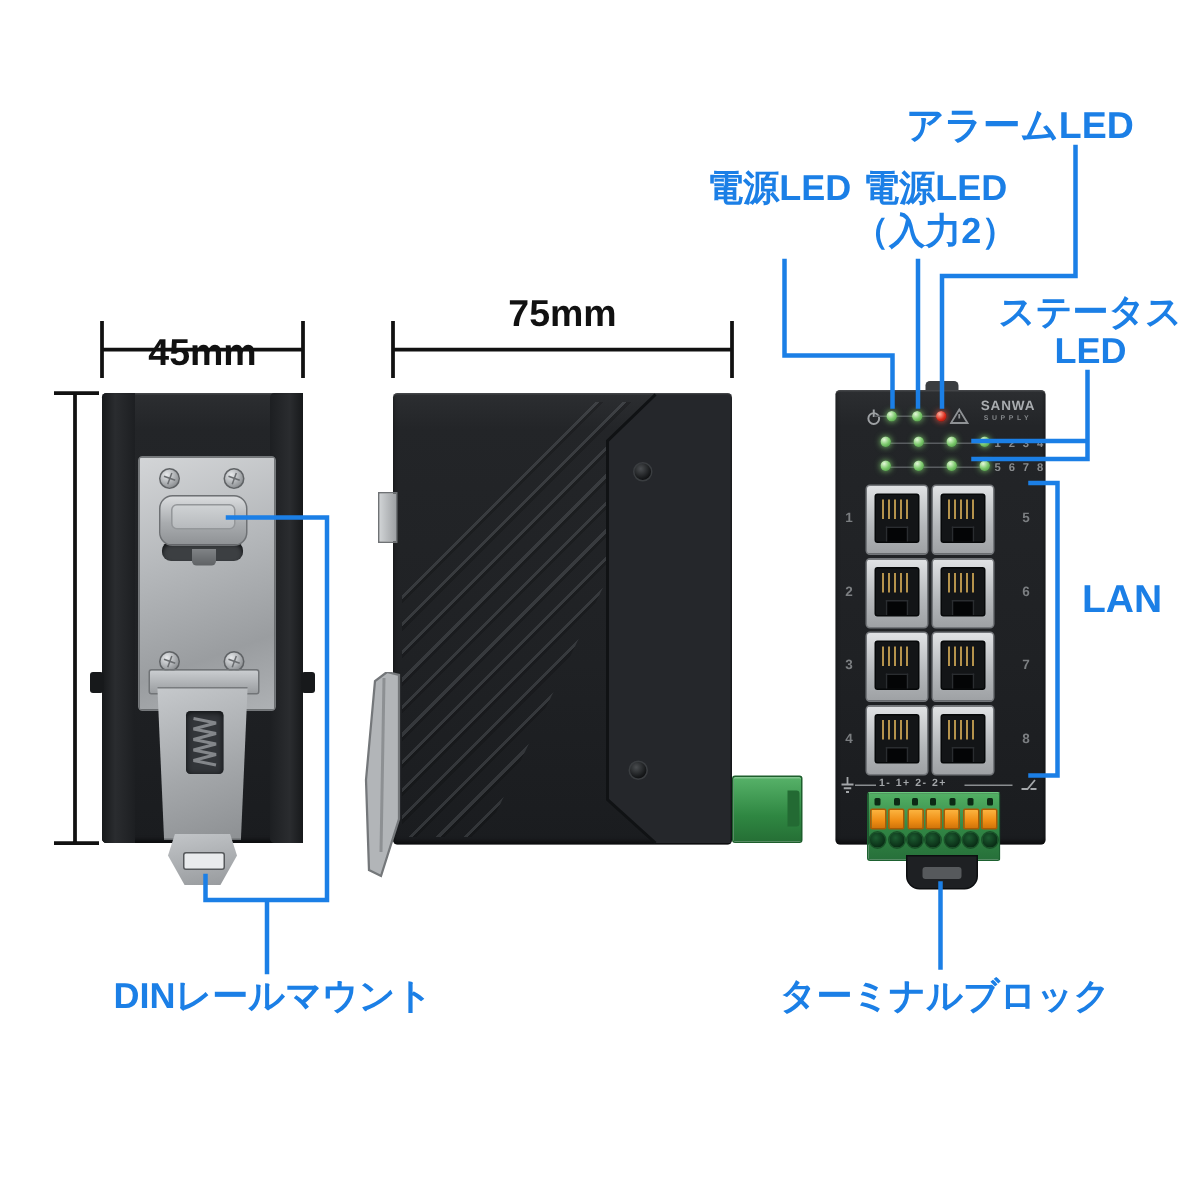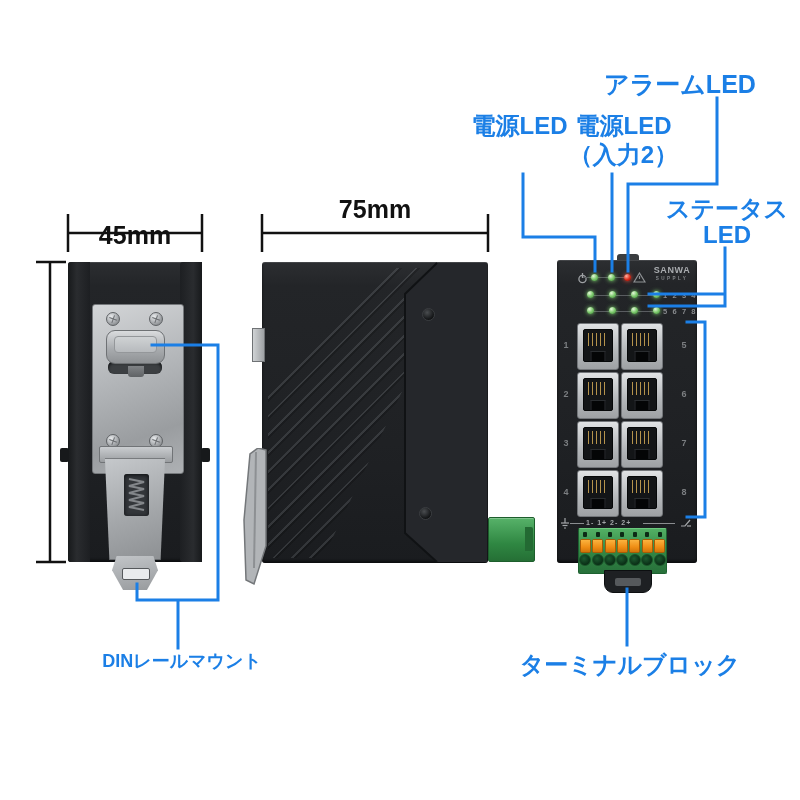--- a/index.html
+++ b/index.html
@@ -288,18 +288,19 @@
     <div>電源LED</div>
     <div>（入力2）</div>
   </div>
 
   <div class="blabel" style="left:652px;top:196px;width:150px;font-size:24px;line-height:26px;">
     <div>ステータス</div>
     <div>LED</div>
   </div>
 
   <div class="blabel" style="left:698px;top:384px;width:100px;font-size:26px;line-height:31px;">
-  </div>
-
-  <div class="blabel" style="left:52px;top:651px;width:260px;font-size:18px;">DINレールマウント</div>
+    <div>LAN</div>
+  </div>
+
+  <div class="blabel" style="left:52px;top:651px;width:260px;font-size:24px;">DINレールマウント</div>
   <div class="blabel" style="left:500px;top:651px;width:260px;font-size:24px;">ターミナルブロック</div>
 
 </div>
 
 </body></html>

